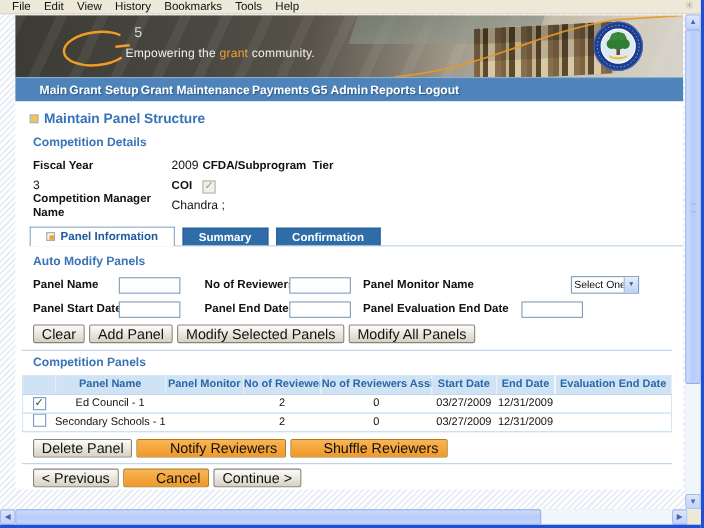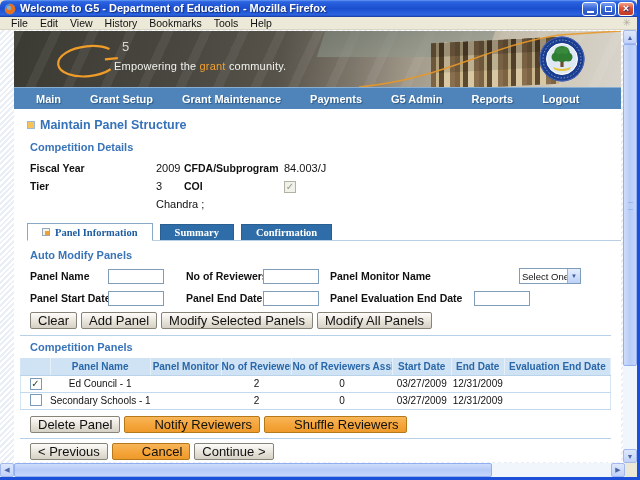--- a/index.html
+++ b/index.html
@@ -48,21 +48,21 @@
     background:repeating-linear-gradient(90deg,#7c6344 0 5px,#c9b68c 5px 8px,#5d4830 8px 13px,#d8c9a4 13px 19px,#8a6f4e 19px 24px);
     box-shadow:inset 0 14px 0 rgba(0,0,0,.18), inset 0 30px 0 rgba(0,0,0,.12); }
   .banner-curve { position:absolute; inset:0; width:100%; height:100%; }
   .g-logo { position:absolute; left:36px; top:6px; width:86px; height:44px; }
   .tagline { position:absolute; left:100px; top:29px; color:#f2f2ee; font-size:11px; letter-spacing:.2px; }
   .tagline .hl { color:#f0a030; }
   .seal { position:absolute; right:36px; top:5px; width:46px; height:46px; }
 
   
   .nav { height:22px; background:#4e84ba; border-top:1px solid #88afd2; display:flex; align-items:center;
-    padding-left:22px; gap:29px; }
+    padding-left:22px; gap:2px; }
   .nav-item { color:#fff; font-weight:bold; font-size:11px; text-shadow:1px 1px 1px #2d5a87; white-space:nowrap; }
 
   
   .content { padding:0; color:#111; }
   .title-row { margin:9px 0 0 13px; display:flex; align-items:center; gap:5px; }
   .bullet-icon { width:8px; height:8px; background:#f6c35a; border:1px solid #9ab8d8; flex:0 0 8px; }
   .page-title { color:#3672b8; font-weight:bold; font-size:12.5px; }
   .sec-head { margin:9px 0 0 16px; color:#3a74b8; font-weight:bold; font-size:11px; }
 
   .details { margin:6px 0 0 16px; display:grid; grid-template-columns:126px 28px 100px auto;
@@ -71,21 +71,21 @@
   .dvalue { font-size:11px; }
   .manager-label { grid-column:1; }
   .manager-value { grid-column:2 / span 3; }
 
   .checkbox { width:12px; height:12px; border:1px solid #7a99b8; background:#fff; display:inline-flex;
     align-items:center; justify-content:center; font-size:10px; line-height:1; color:#2a4a2a; }
   .checkbox.disabled { background:#f1f1ea; border-color:#b2b2a4; color:#8a9a8a; }
 
   
   .tabstrip { margin:10px 0 0 13px; display:flex; align-items:flex-end; gap:7px;
-    border-bottom:1px solid #b9cfe4; padding-right:10px;font-family:Liberation Serif, serif; }
+    border-bottom:1px solid #b9cfe4; padding-right:10px; }
   .tab { background:#2e6da8; color:#fff; font-weight:bold; font-size:10.5px; height:16px;
     padding:0 14px; display:flex; align-items:center; border:1px solid #2a5f92; border-bottom:none; }
   .tab.active { background:#fff; color:#1f5ca0; border:1px solid #8aa8c8; border-bottom:1px solid #fff;
     margin-bottom:-1px; height:18px; gap:5px; }
   .tab-icon { width:8px; height:8px; border:1px solid #9aa8b8; background:#f4f4ee; position:relative; }
   .tab-icon::after { content:""; position:absolute; right:0; bottom:0; width:4px; height:4px; background:#f0a030; }
 
   
   .form-row { margin:7px 0 0 16px; display:flex; align-items:center; height:16px; }
   .flabel { font-weight:bold; font-size:10.5px; white-space:nowrap; flex:0 0 auto; }
@@ -127,37 +127,20 @@
   .htrack { flex:1; position:relative; }
   .hthumb { position:absolute; left:0; top:0; height:14px; width:80%; border:1px solid #90aef0; border-radius:2px;
     background:linear-gradient(#cedcfb,#b7cbf8 50%,#c6d6fa); }
   .corner { flex:0 0 12px; background:#ece9d8; }
 </style>
 </head>
 <body>
 
 <div class="window">
 
-  <div class="titlebar">
-    <svg class="ff-icon" viewBox="0 0 12 12">
-      <circle cx="6" cy="6" r="5.4" fill="#4f8fd8"></circle>
-      <path d="M6 .8 a5.2 5.2 0 1 1 -5.2 5.2 a6.4 6.4 0 0 0 5.2 -5.2" fill="#e8701a"></path>
-      <circle cx="5" cy="5" r="2.2" fill="#7db6e8" opacity=".8"></circle>
-    </svg>
-    <span class="title-text">Welcome to G5 - Department of Education - Mozilla Firefox</span>
-    <span class="winbtns">
-      <span class="winbtn">
-          <span class="minbar"></span>
-        </span>
-      <span class="winbtn">
-          <span class="restbox"></span>
-        </span>
-      <span class="winbtn close">×</span>
-    </span>
-  </div>
 
   <div class="menubar">
     <span class="menu-item">File</span>
     <span class="menu-item">Edit</span>
     <span class="menu-item">View</span>
     <span class="menu-item">History</span>
     <span class="menu-item">Bookmarks</span>
     <span class="menu-item">Tools</span>
     <span class="menu-item">Help</span>
     <span class="throbber">✳</span>
@@ -213,27 +196,27 @@
             <div class="title-row">
               <span class="bullet-icon"></span>
               <span class="page-title">Maintain Panel Structure</span>
             </div>
 
             <div class="sec-head">Competition Details</div>
             <div class="details">
               <span class="dlabel">Fiscal Year</span>
               <span class="dvalue">2009</span>
               <span class="dlabel">CFDA/Subprogram</span>
-              <span class="dvalue">84.003/J</span>
 
               <span class="dlabel">Tier</span>
               <span class="dvalue">3</span>
               <span class="dlabel">COI</span>
               <span><span class="checkbox disabled">✓</span></span>
 
+              <span class="dlabel manager-label">Competition Manager Name</span>
               <span class="dvalue manager-value">Chandra ;</span>
             </div>
 
             <div class="tabstrip">
               <span class="tab active">
                 <span class="tab-icon"></span>
                 <span>Panel Information</span>
               </span>
               <span class="tab">
                   <span>Summary</span>

